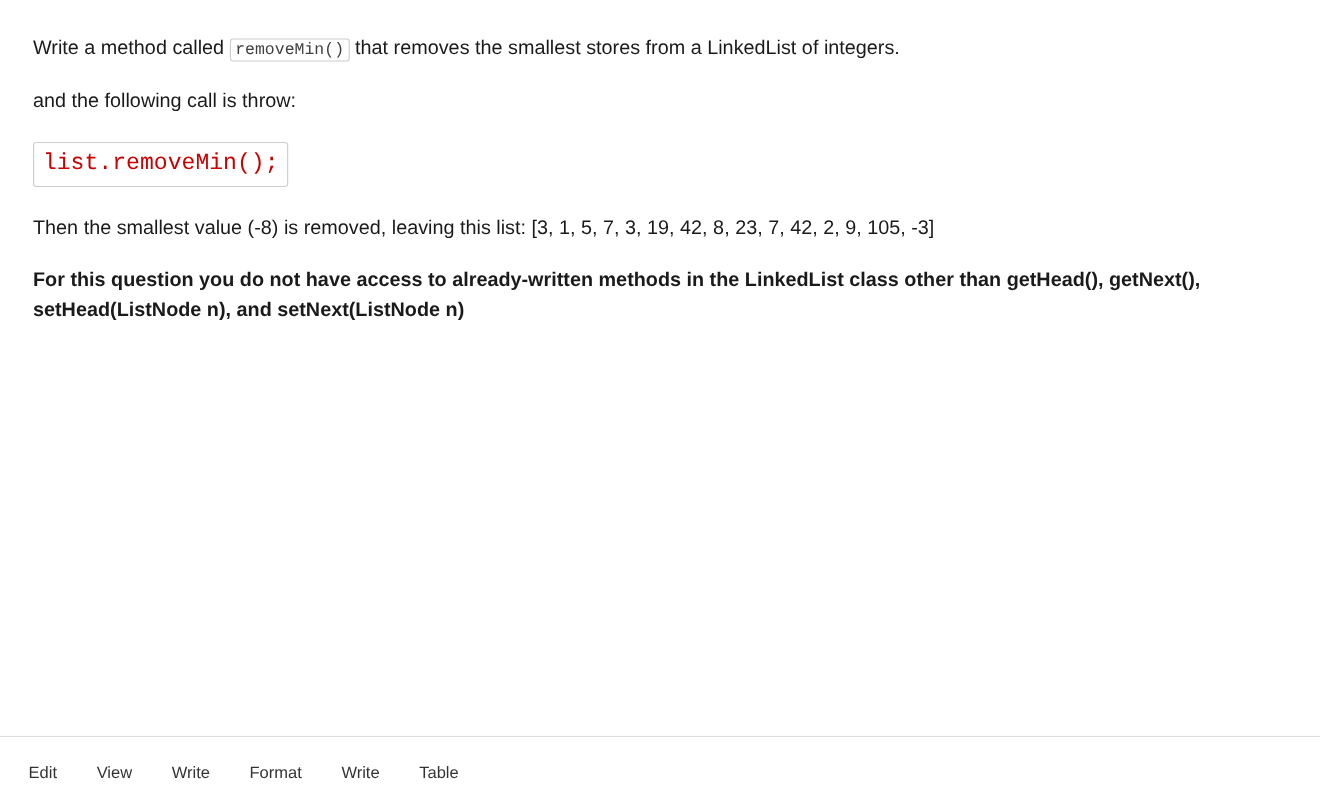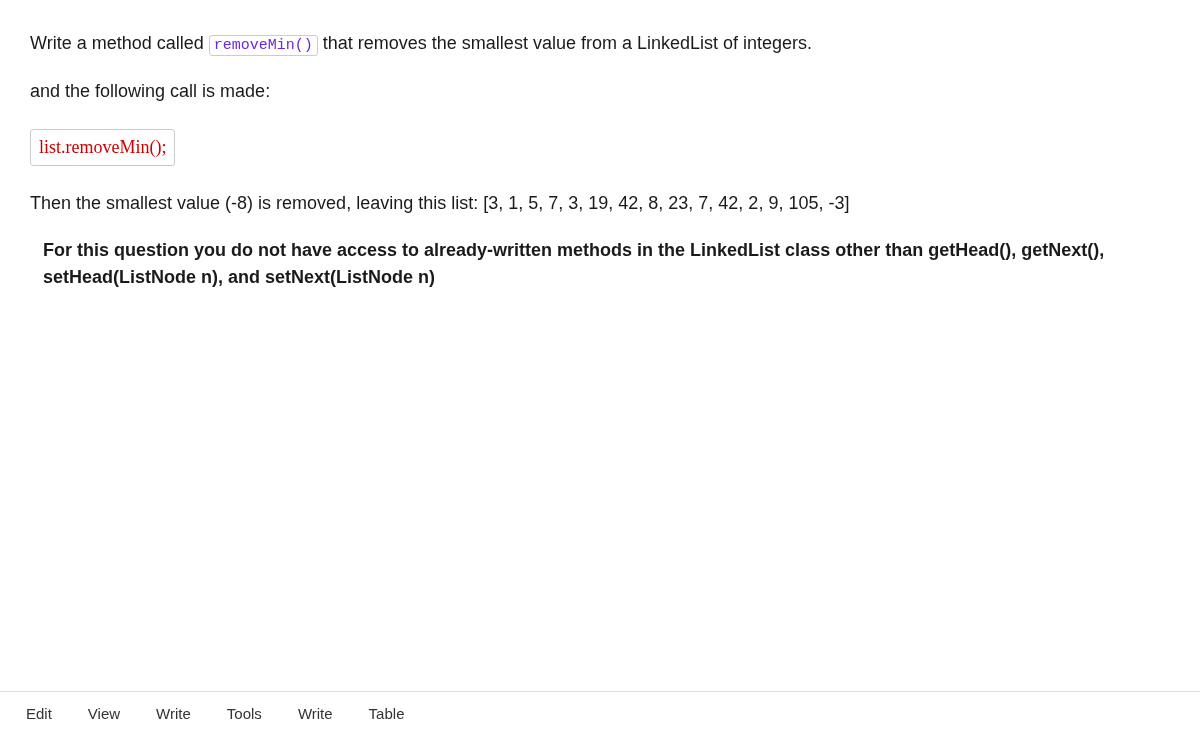--- a/index.html
+++ b/index.html
@@ -25,53 +25,52 @@
     }
 
     .paragraph {
       margin-bottom: 20px;
       line-height: 1.5;
     }
 
     .inline-code {
       font-family: 'Courier New', Courier, monospace;
       font-size: 15px;
-      color: #6d28d9;
+      color: #404040;
       border: 1px solid #cccccc;
       border-radius: 3px;
       padding: 1px 4px;
       background: #ffffff;
       display: inline;
     }
 
     .code-block {
-      font-family: Liberation Serif, serif;
-      font-size: 18px;
+      font-family: Liberation Mono, monospace;
+      font-size: 21px;
       color: #cc0000;
       border: 1px solid #cccccc;
       border-radius: 3px;
       padding: 4px 8px;
       background: #ffffff;
       display: inline-block;
       margin: 4px 0;
     }
 
     .bold-paragraph {
       font-weight: bold;
       line-height: 1.5;
       margin-bottom: 20px;
-      margin-left: 13px;
     }
 
     .bottom-menu {
       position: absolute;
       bottom: 0;
       left: 0;
       right: 0;
-      height: 44px;
+      height: 66px;
       border-top: 1px solid #dddddd;
       display: flex;
       align-items: center;
       padding: 0 20px;
       gap: 24px;
       background: #ffffff;
     }
 
     .menu-item {
       font-size: 15px;
@@ -79,26 +78,26 @@
       cursor: pointer;
       padding: 4px 6px;
     }
   </style>
 </head>
 <body>
 
 <div class="main-content">
 
   <div class="paragraph">
-    <span>Write a method called </span><span class="inline-code">removeMin()</span><span> that removes the smallest value from a LinkedList of integers.</span>
+    <span>Write a method called </span><span class="inline-code">removeMin()</span><span> that removes the smallest stores from a LinkedList of integers.</span>
   </div>
 
 
   <div class="paragraph">
-    <span>and the following call is made:</span>
+    <span>and the following call is throw:</span>
   </div>
 
   <div class="paragraph">
     <span class="code-block">list.removeMin();</span>
   </div>
 
   <div class="paragraph">
     <span>Then the smallest value (-8) is removed, leaving this list: [3, 1, 5, 7, 3, 19, 42, 8, 23, 7, 42, 2, 9, 105, -3]</span>
   </div>
 
@@ -106,16 +105,16 @@
   <div class="bold-paragraph">
     <span>For this question you do not have access to already-written methods in the LinkedList class other than getHead(), getNext(), setHead(ListNode n), and setNext(ListNode n)</span>
   </div>
 
 </div>
 
 <div class="bottom-menu">
   <span class="menu-item">Edit</span>
   <span class="menu-item">View</span>
   <span class="menu-item">Write</span>
-  <span class="menu-item">Tools</span>
+  <span class="menu-item">Format</span>
   <span class="menu-item">Write</span>
   <span class="menu-item">Table</span>
 </div>
 
 </body></html>

